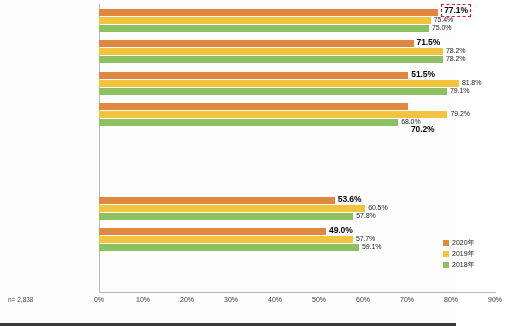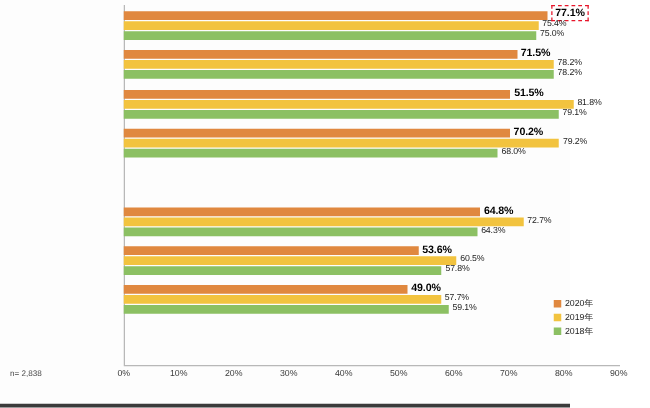--- a/index.html
+++ b/index.html
@@ -123,34 +123,25 @@
         <div class="bar s2020" style="width: 309.32px; background: rgb(224, 136, 63);"></div>
         <div class="val lead" style="left: 312.32px;">51.5%</div>
         <div class="bar s2019" style="width: 359.92px; background: rgb(242, 195, 63);"></div>
         <div class="val s2019" style="left: 362.92px;">81.8%</div>
         <div class="bar s2018" style="width: 348.04px; background: rgb(140, 192, 99);"></div>
         <div class="val s2018" style="left: 351.04px;">79.1%</div>
       </div>
       <div class="row" style="top: 97.9px;">
         <div class="cat-label"></div>
         <div class="bar s2020" style="width: 308.88px; background: rgb(224, 136, 63);"></div>
-        <div class="val lead" style="left: 311.88px;">70.2%</div>
+        <div class="val lead" style="left: 311.88px; margin-top: 24px;">70.2%</div>
         <div class="bar s2019" style="width: 348.48px; background: rgb(242, 195, 63);"></div>
         <div class="val s2019" style="left: 351.48px;">79.2%</div>
         <div class="bar s2018" style="width: 299.2px; background: rgb(140, 192, 99);"></div>
         <div class="val s2018" style="left: 302.2px;">68.0%</div>
-      </div>
-      <div class="row" style="top: 160.5px;">
-        <div class="cat-label"></div>
-        <div class="bar s2020" style="width: 285.12px; background: rgb(224, 136, 63);"></div>
-        <div class="val lead" style="left: 288.12px;">64.8%</div>
-        <div class="bar s2019" style="width: 319.88px; background: rgb(242, 195, 63);"></div>
-        <div class="val s2019" style="left: 322.88px;">72.7%</div>
-        <div class="bar s2018" style="width: 282.92px; background: rgb(140, 192, 99);"></div>
-        <div class="val s2018" style="left: 285.92px;">64.3%</div>
       </div>
       <div class="row" style="top: 191.8px;">
         <div class="cat-label"></div>
         <div class="bar s2020" style="width: 235.84px; background: rgb(224, 136, 63);"></div>
         <div class="val lead" style="left: 238.84px;">53.6%</div>
         <div class="bar s2019" style="width: 266.2px; background: rgb(242, 195, 63);"></div>
         <div class="val s2019" style="left: 269.2px;">60.5%</div>
         <div class="bar s2018" style="width: 254.32px; background: rgb(140, 192, 99);"></div>
         <div class="val s2018" style="left: 257.32px;">57.8%</div>
       </div>

